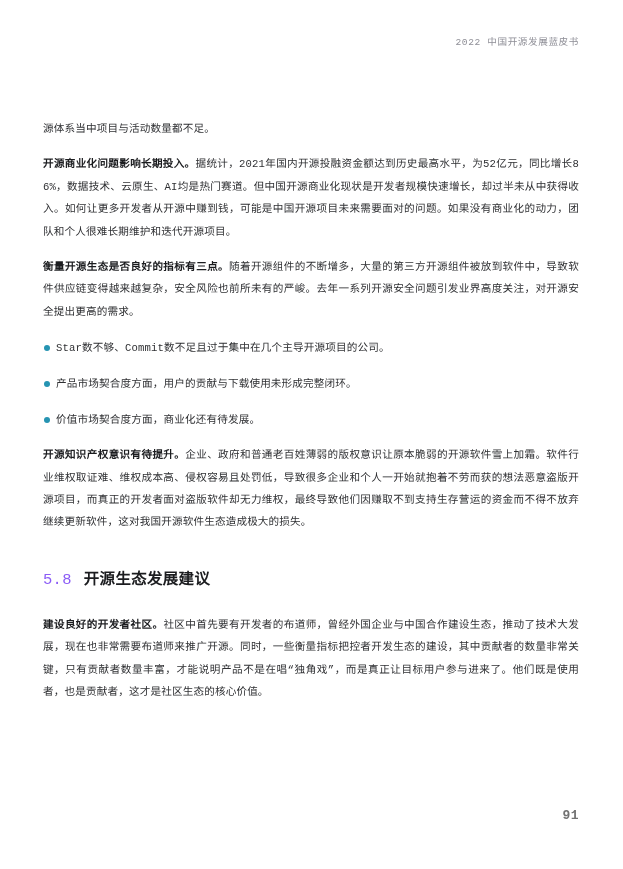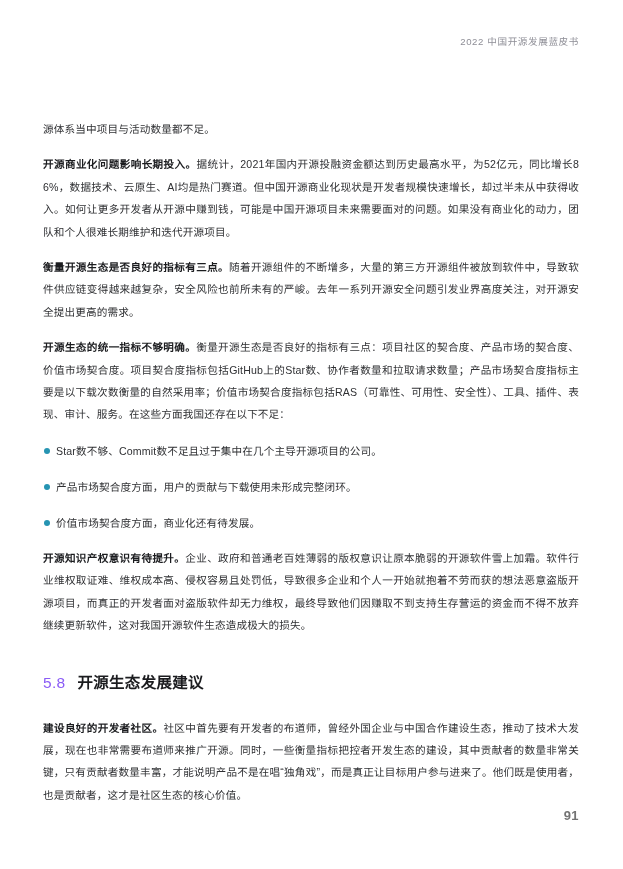--- a/index.html
+++ b/index.html
@@ -7,21 +7,21 @@
     margin: 0;
     padding: 0;
     background: #ffffff;
   }
   .page {
     position: relative;
     width: 623px;
     height: 853px;
     background: #ffffff;
     box-sizing: border-box;
-    font-family: Liberation Sans, sans-serif;
+    font-family: Liberation Mono, monospace;
     overflow: hidden;
     border-radius: 16px;
   }
 
   
   .running-header {
     position: absolute;
     top: 34px;
     left: 43px;
     right: 44px;
@@ -125,23 +125,20 @@
     <p class="para">源体系当中项目与活动数量都不足。</p>
 
     <p class="para">
       <span class="lead">开源商业化问题影响长期投入。</span><span>据统计，2021年国内开源投融资金额达到历史最高水平，为52亿元，同比增长86%，数据技术、云原生、AI均是热门赛道。但中国开源商业化现状是开发者规模快速增长，却过半未从中获得收入。如何让更多开发者从开源中赚到钱，可能是中国开源项目未来需要面对的问题。如果没有商业化的动力，团队和个人很难长期维护和迭代开源项目。</span>
     </p>
 
     <p class="para">
       <span class="lead">衡量开源生态是否良好的指标有三点。</span><span>随着开源组件的不断增多，大量的第三方开源组件被放到软件中，导致软件供应链变得越来越复杂，安全风险也前所未有的严峻。去年一系列开源安全问题引发业界高度关注，对开源安全提出更高的需求。</span>
     </p>
 
-    <p class="para">
-      <span class="lead">开源生态的统一指标不够明确。</span><span>衡量开源生态是否良好的指标有三点：项目社区的契合度、产品市场的契合度、价值市场契合度。项目契合度指标包括GitHub上的Star数、协作者数量和拉取请求数量；产品市场契合度指标主要是以下载次数衡量的自然采用率；价值市场契合度指标包括RAS（可靠性、可用性、安全性）、工具、插件、表现、审计、服务。在这些方面我国还存在以下不足：</span>
-    </p>
 
     <ul class="bullets">
       <li>
         <span class="dot" style="background: rgb(38, 148, 178);"></span>
         <span>Star数不够、Commit数不足且过于集中在几个主导开源项目的公司。</span>
       </li>
       <li>
         <span class="dot" style="background: rgb(38, 148, 178);"></span>
         <span>产品市场契合度方面，用户的贡献与下载使用未形成完整闭环。</span>
       </li>

